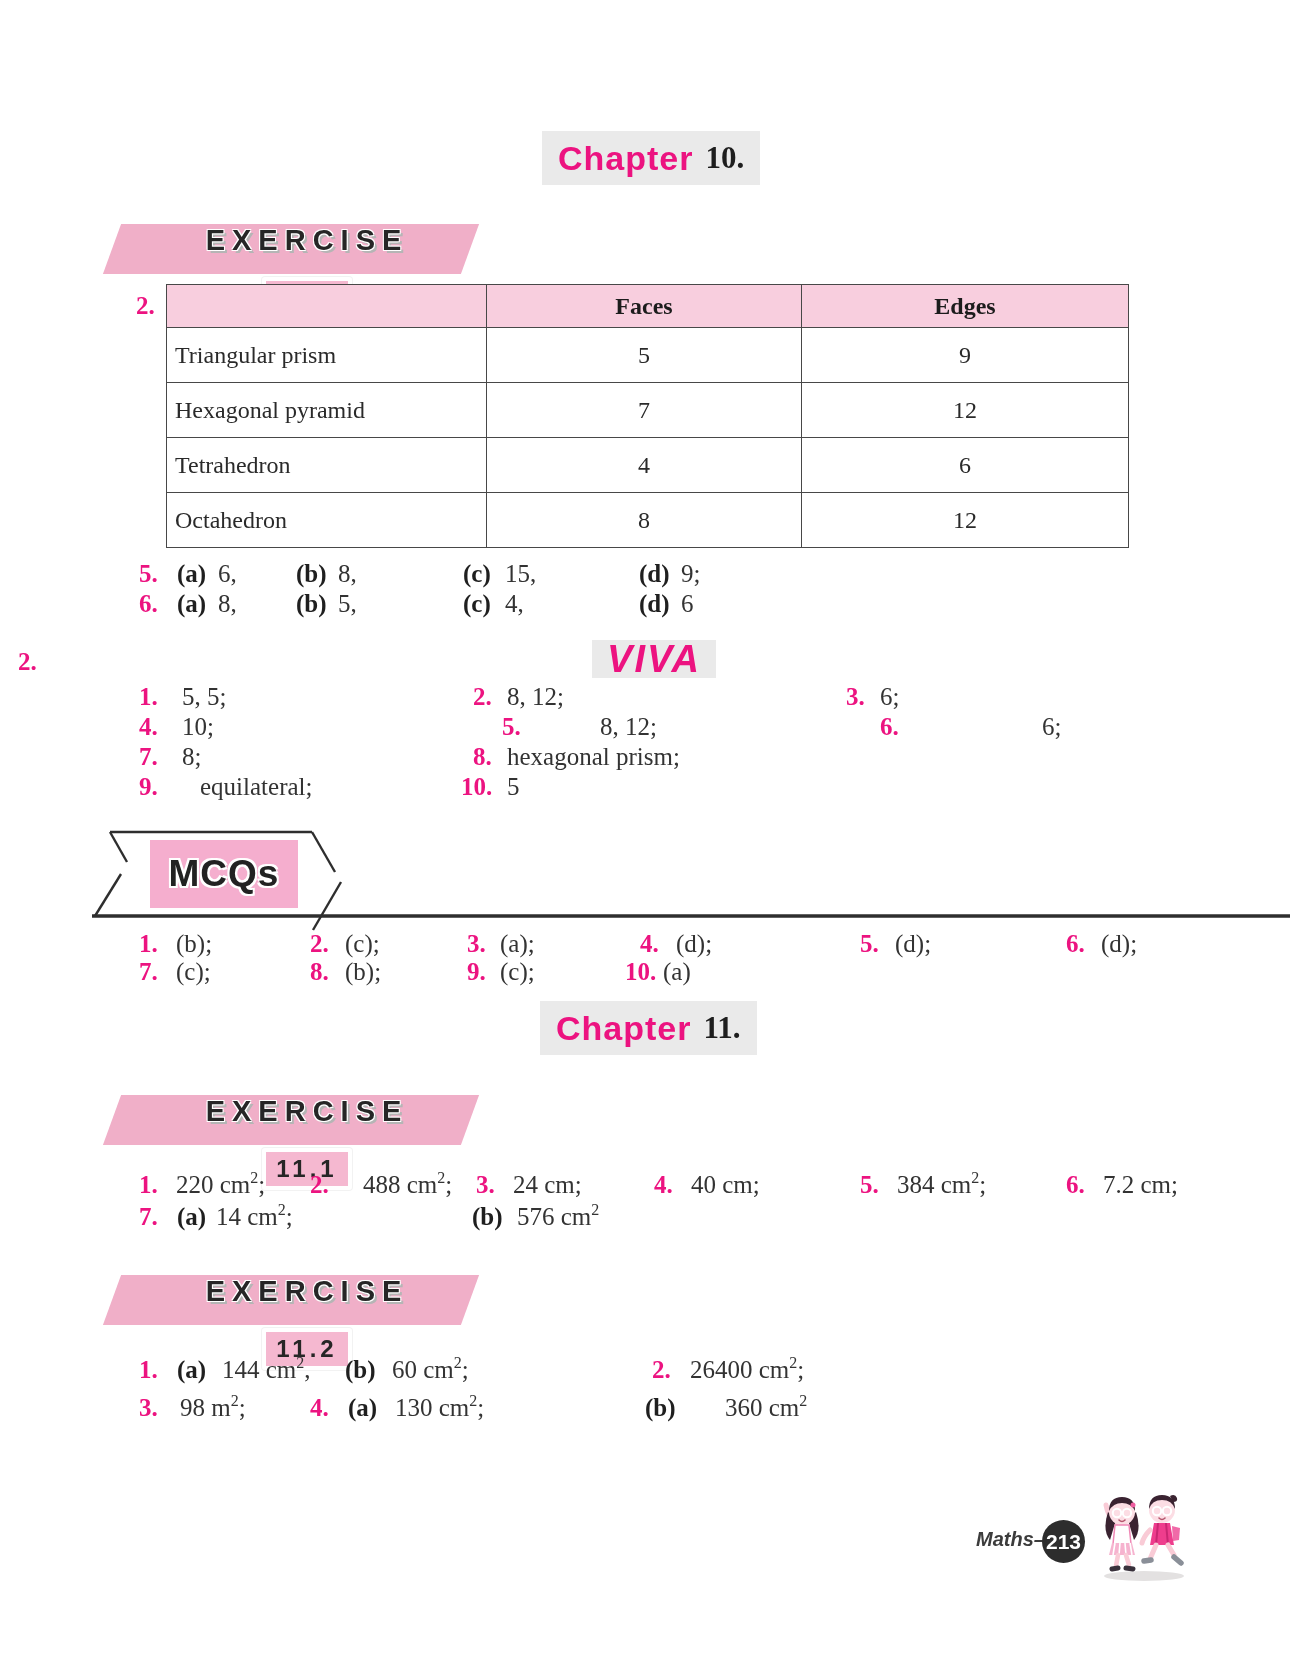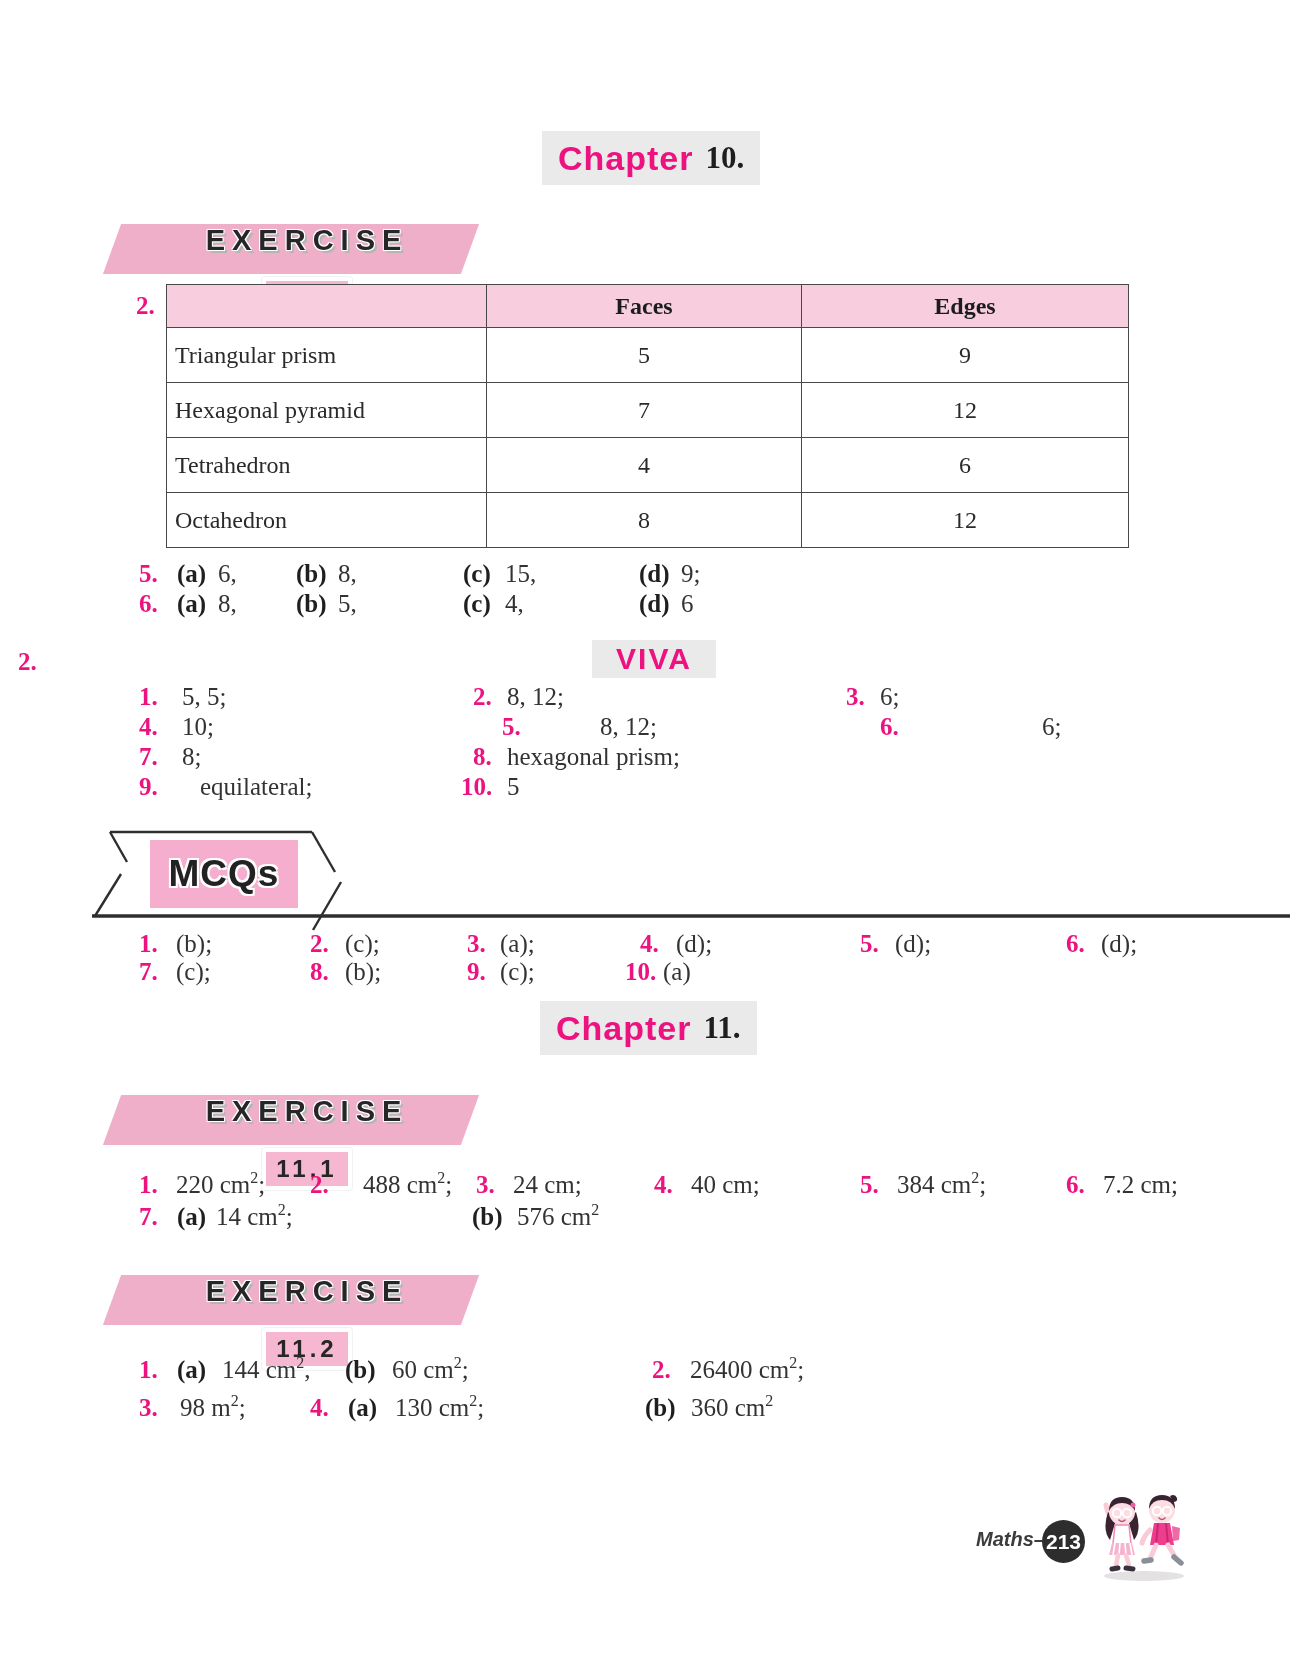--- a/index.html
+++ b/index.html
@@ -39,22 +39,22 @@
   
   .arow{position:absolute;left:0;width:100%;height:34px;line-height:34px;font-size:25px;}
   .tk{position:absolute;white-space:nowrap;}
   .qnum{font-weight:bold;color:var(--pink);}
   .qlab{font-weight:bold;color:#1f1f1f;}
   .sup{font-size:16px;position:relative;top:-10px;}
   .marker{position:absolute;font-weight:bold;font-size:25px;color:var(--pink);}
   
   .viva-box{position:absolute;left:592px;top:640px;width:124px;height:38px;background:var(--gray);
             display:flex;align-items:center;justify-content:center;}
-  .viva-word{font-family:"Liberation Sans",sans-serif;font-weight:bold;font-size:30px;
-             letter-spacing:2px;color:var(--pink);}
+  .viva-word{font-family:"Liberation Sans",sans-serif;font-weight:bold;font-size:38px;
+             letter-spacing:2px;color:var(--pink);font-style:italic;}
   
   .mcq-wrap{position:absolute;left:0;top:812px;width:1296px;height:125px;}
   .mcq-chip{position:absolute;left:150px;top:28px;width:148px;height:68px;background:#F5AECE;
             display:flex;align-items:center;justify-content:center;}
   .mcq-word{font-family:"Liberation Sans",sans-serif;font-weight:bold;font-size:37px;
             letter-spacing:1px;color:#222;
             text-shadow:-2px -2px 0 #fff,2px -2px 0 #fff,-2px 2px 0 #fff,2px 2px 0 #fff;}
   
   .footer-book{position:absolute;left:976px;top:1528px;font-family:"Liberation Sans",sans-serif;
                font-style:italic;font-weight:bold;font-size:20px;color:#3c3c3c;}
@@ -270,21 +270,21 @@
     <span class="tk" style="left:690px;"><span>26400 cm</span><span class="sup">2</span><span>;</span></span>
   </div>
 
   <div class="arow" style="top:1391px;">
     <span class="tk qnum" style="left:139px;">3.</span>
     <span class="tk" style="left:180px;"><span>98 m</span><span class="sup">2</span><span>;</span></span>
     <span class="tk qnum" style="left:310px;">4.</span>
     <span class="tk qlab" style="left:348px;">(a)</span>
     <span class="tk" style="left:395px;"><span>130 cm</span><span class="sup">2</span><span>;</span></span>
     <span class="tk qlab" style="left:645px;">(b)</span>
-    <span class="tk" style="left:691px;text-align:right;"><span>360 cm</span><span class="sup">2</span><span></span></span>
+    <span class="tk" style="left:725px;text-align:right;"><span>360 cm</span><span class="sup">2</span><span></span></span>
   </div>
 
   <span class="footer-book">Maths–8</span>
   <div class="footer-badge">
     <span>213</span>
   </div>
   <svg class="kids" width="112" height="102" viewBox="0 0 112 102">
     <ellipse cx="58" cy="94" rx="40" ry="5" fill="#e3e1e1"></ellipse>
 
     <path d="M30 44 Q22 34 20 23" stroke="#f9cbd6" stroke-width="5" fill="none" stroke-linecap="round"></path>

